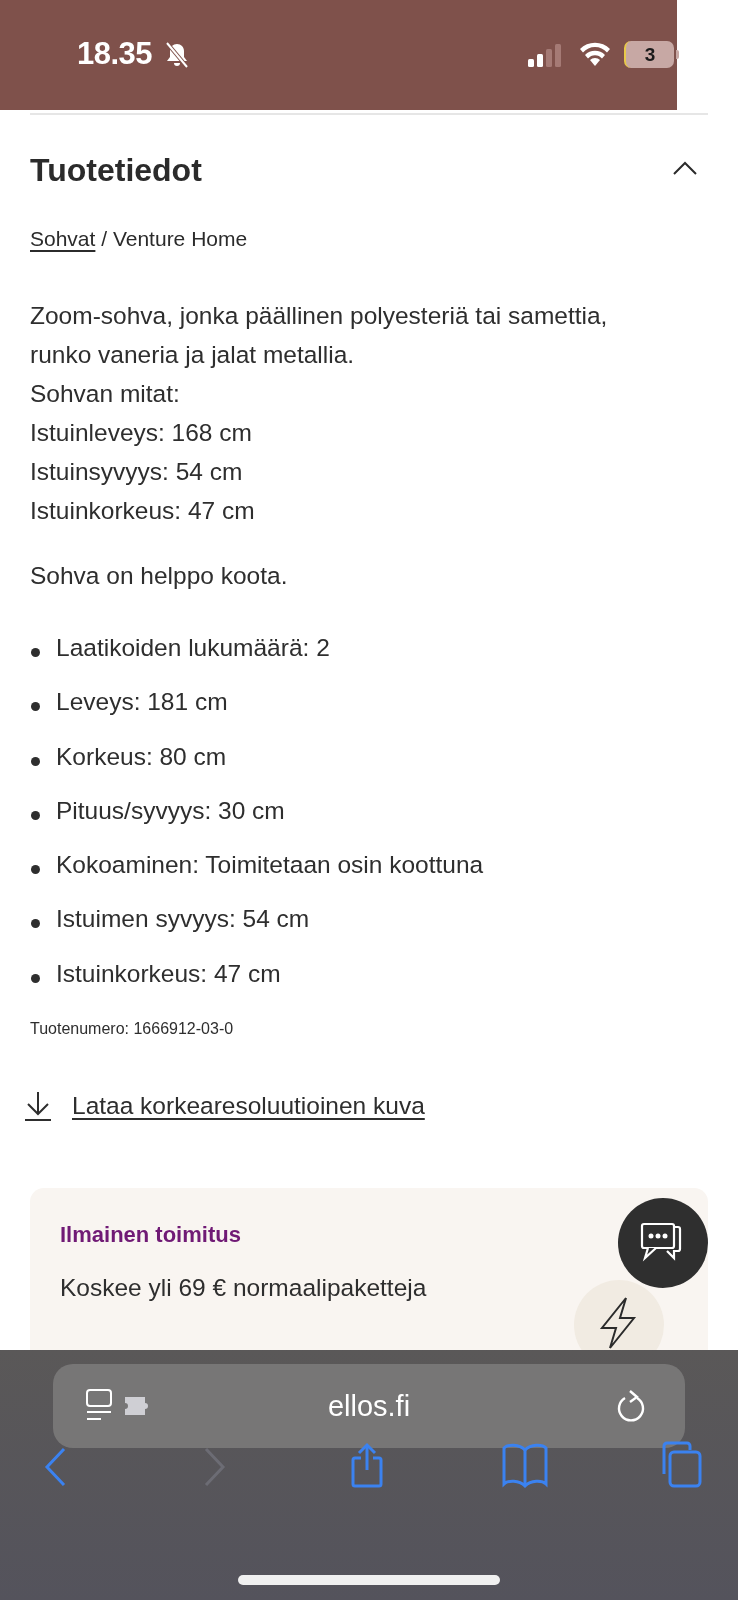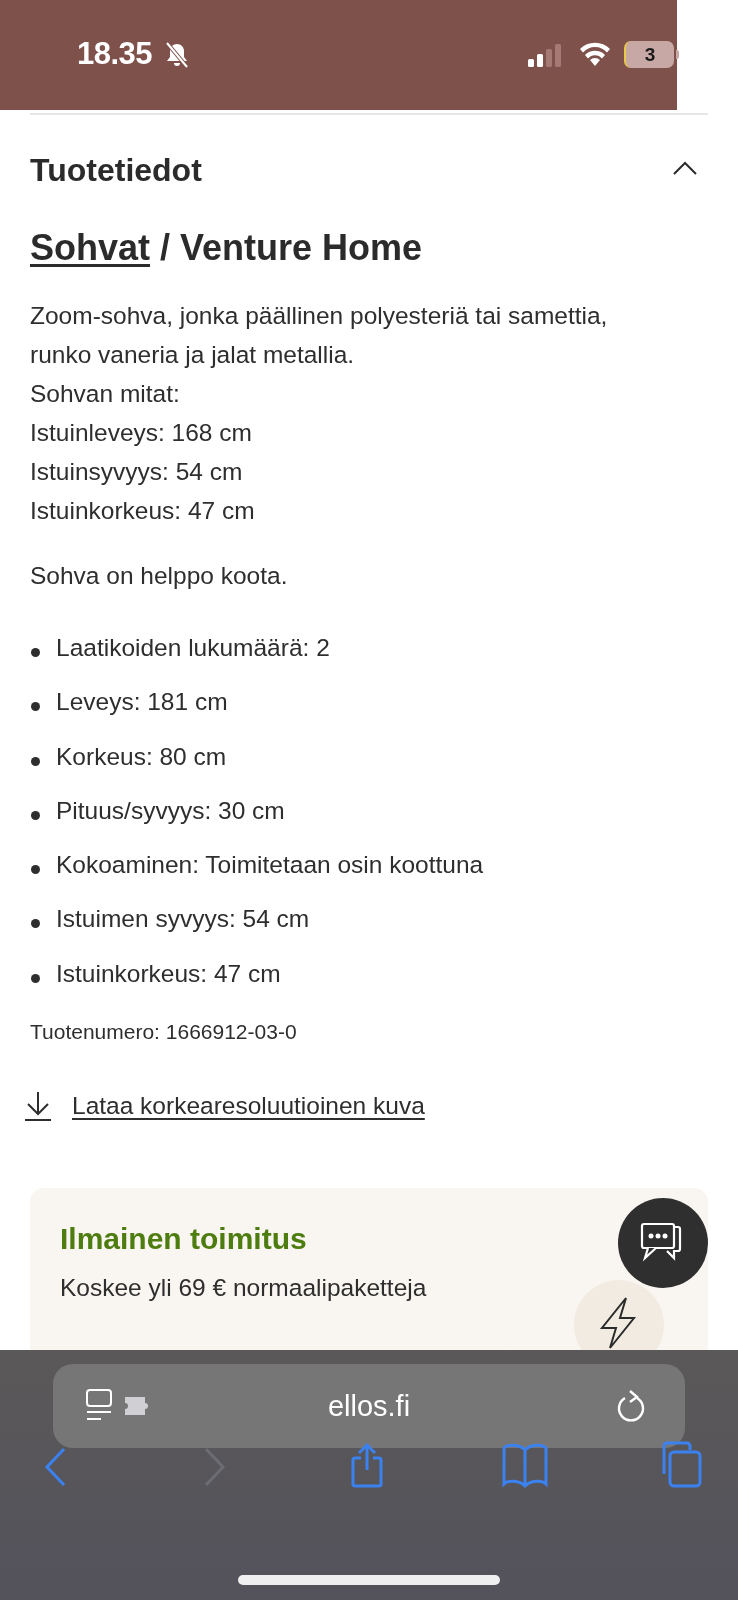--- a/index.html
+++ b/index.html
@@ -12,38 +12,38 @@
   .signal-icon { position: absolute; left: 528px; top: 44px; width: 36px; height: 24px; }
   .wifi-icon { position: absolute; left: 578px; top: 40px; width: 34px; height: 28px; }
   .battery { position: absolute; left: 624px; top: 41px; width: 50px; height: 27px; border-radius: 7px; background: #c7a8a4; border-left: 2px solid #e8c94a; }
   .battery-num { position: absolute; left: 0; top: 0; width: 48px; height: 27px; text-align: center; font-size: 19px; font-weight: bold; line-height: 27px; color: #1a1a1a; }
   .battery-tip { position: absolute; left: 676px; top: 50px; width: 3px; height: 9px; border-radius: 0 2px 2px 0; background: #c7a8a4; }
 
   .content { position: absolute; left: 0; top: 110px; width: 738px; height: 1240px; overflow: hidden; background: #fff; }
   .divider-top { position: absolute; left: 30px; top: 3px; width: 678px; height: 2px; background: #e6e6e6; }
   .section-title { position: absolute; left: 30px; top: 42px; font-size: 32px; font-weight: bold; color: #2b2b2b; }
   .chevron-up-icon { position: absolute; left: 671px; top: 48px; width: 28px; height: 20px; }
-  .breadcrumb { position: absolute; left: 30px; top: 117px; font-size: 36px; font-weight: bold; color: #2b2b2b; }
+  .breadcrumb { position: absolute; left: 30px; top: 117px; font-size: 21px; font-weight: normal; color: #2b2b2b; }
   .breadcrumb a { color: #2b2b2b; text-decoration: underline; text-underline-offset: 4px; }
 
   .desc { position: absolute; left: 30px; top: 186px; width: 690px; font-size: 24.5px; line-height: 39px; color: #2e2e2e; }
   .desc .line { display: block; white-space: nowrap; }
   .desc .gap { height: 26px; }
 
   .bullets { position: absolute; left: 30px; top: 524px; list-style: none; }
   .bullets li { position: relative; height: 54.3px; font-size: 24.5px; color: #2e2e2e; padding-left: 26px; white-space: nowrap; }
   .bullets li::before { content: ""; position: absolute; left: 1px; top: 14px; width: 9px; height: 9px; border-radius: 50%; background: #2e2e2e; }
 
-  .product-number { position: absolute; left: 30px; top: 910px; font-size: 21px; color: #2e2e2e; }
+  .product-number { position: absolute; left: 30px; top: 910px; font-size: 16px; color: #2e2e2e; }
   .download { position: absolute; left: 24px; top: 980px; display: flex; align-items: center; }
   .download-icon { width: 28px; height: 32px; margin-right: 20px; }
   .download-link { font-size: 24.5px; color: #2e2e2e; text-decoration: underline; text-underline-offset: 4px; }
 
   .delivery-card { position: absolute; left: 30px; top: 1078px; width: 678px; height: 200px; background: #f9f5f1; border-radius: 14px; }
-  .delivery-title { position: absolute; left: 30px; top: 34px; font-size: 30px; font-weight: bold; color: #4d7c0f; }
+  .delivery-title { position: absolute; left: 30px; top: 34px; font-size: 22px; font-weight: bold; color: #701a75; }
   .delivery-sub { position: absolute; left: 30px; top: 86px; font-size: 24.5px; color: #2e2e2e; }
   .bolt-bg { position: absolute; left: 544px; top: 92px; width: 90px; height: 90px; border-radius: 50%; background: #f1ebe2; }
   .bolt-icon { position: absolute; left: 566px; top: 108px; width: 44px; height: 54px; }
   .chat-button { position: absolute; left: 618px; top: 1088px; width: 90px; height: 90px; border-radius: 50%; background: #2f2f2f; display: flex; align-items: center; justify-content: center; }
 
   .browser-bar { position: absolute; left: 0; top: 1350px; width: 738px; height: 250px; background: linear-gradient(#5a5858, #54535c); }
   .url-bar { position: absolute; left: 53px; top: 14px; width: 632px; height: 84px; border-radius: 20px; background: #777676; }
   .reader-icon { position: absolute; left: 32px; top: 24px; width: 30px; height: 36px; }
   .extension-icon { position: absolute; left: 70px; top: 30px; width: 30px; height: 24px; }
   .url-text { position: absolute; left: 0; top: 0; width: 632px; height: 84px; line-height: 84px; text-align: center; font-size: 29px; color: #fff; }

